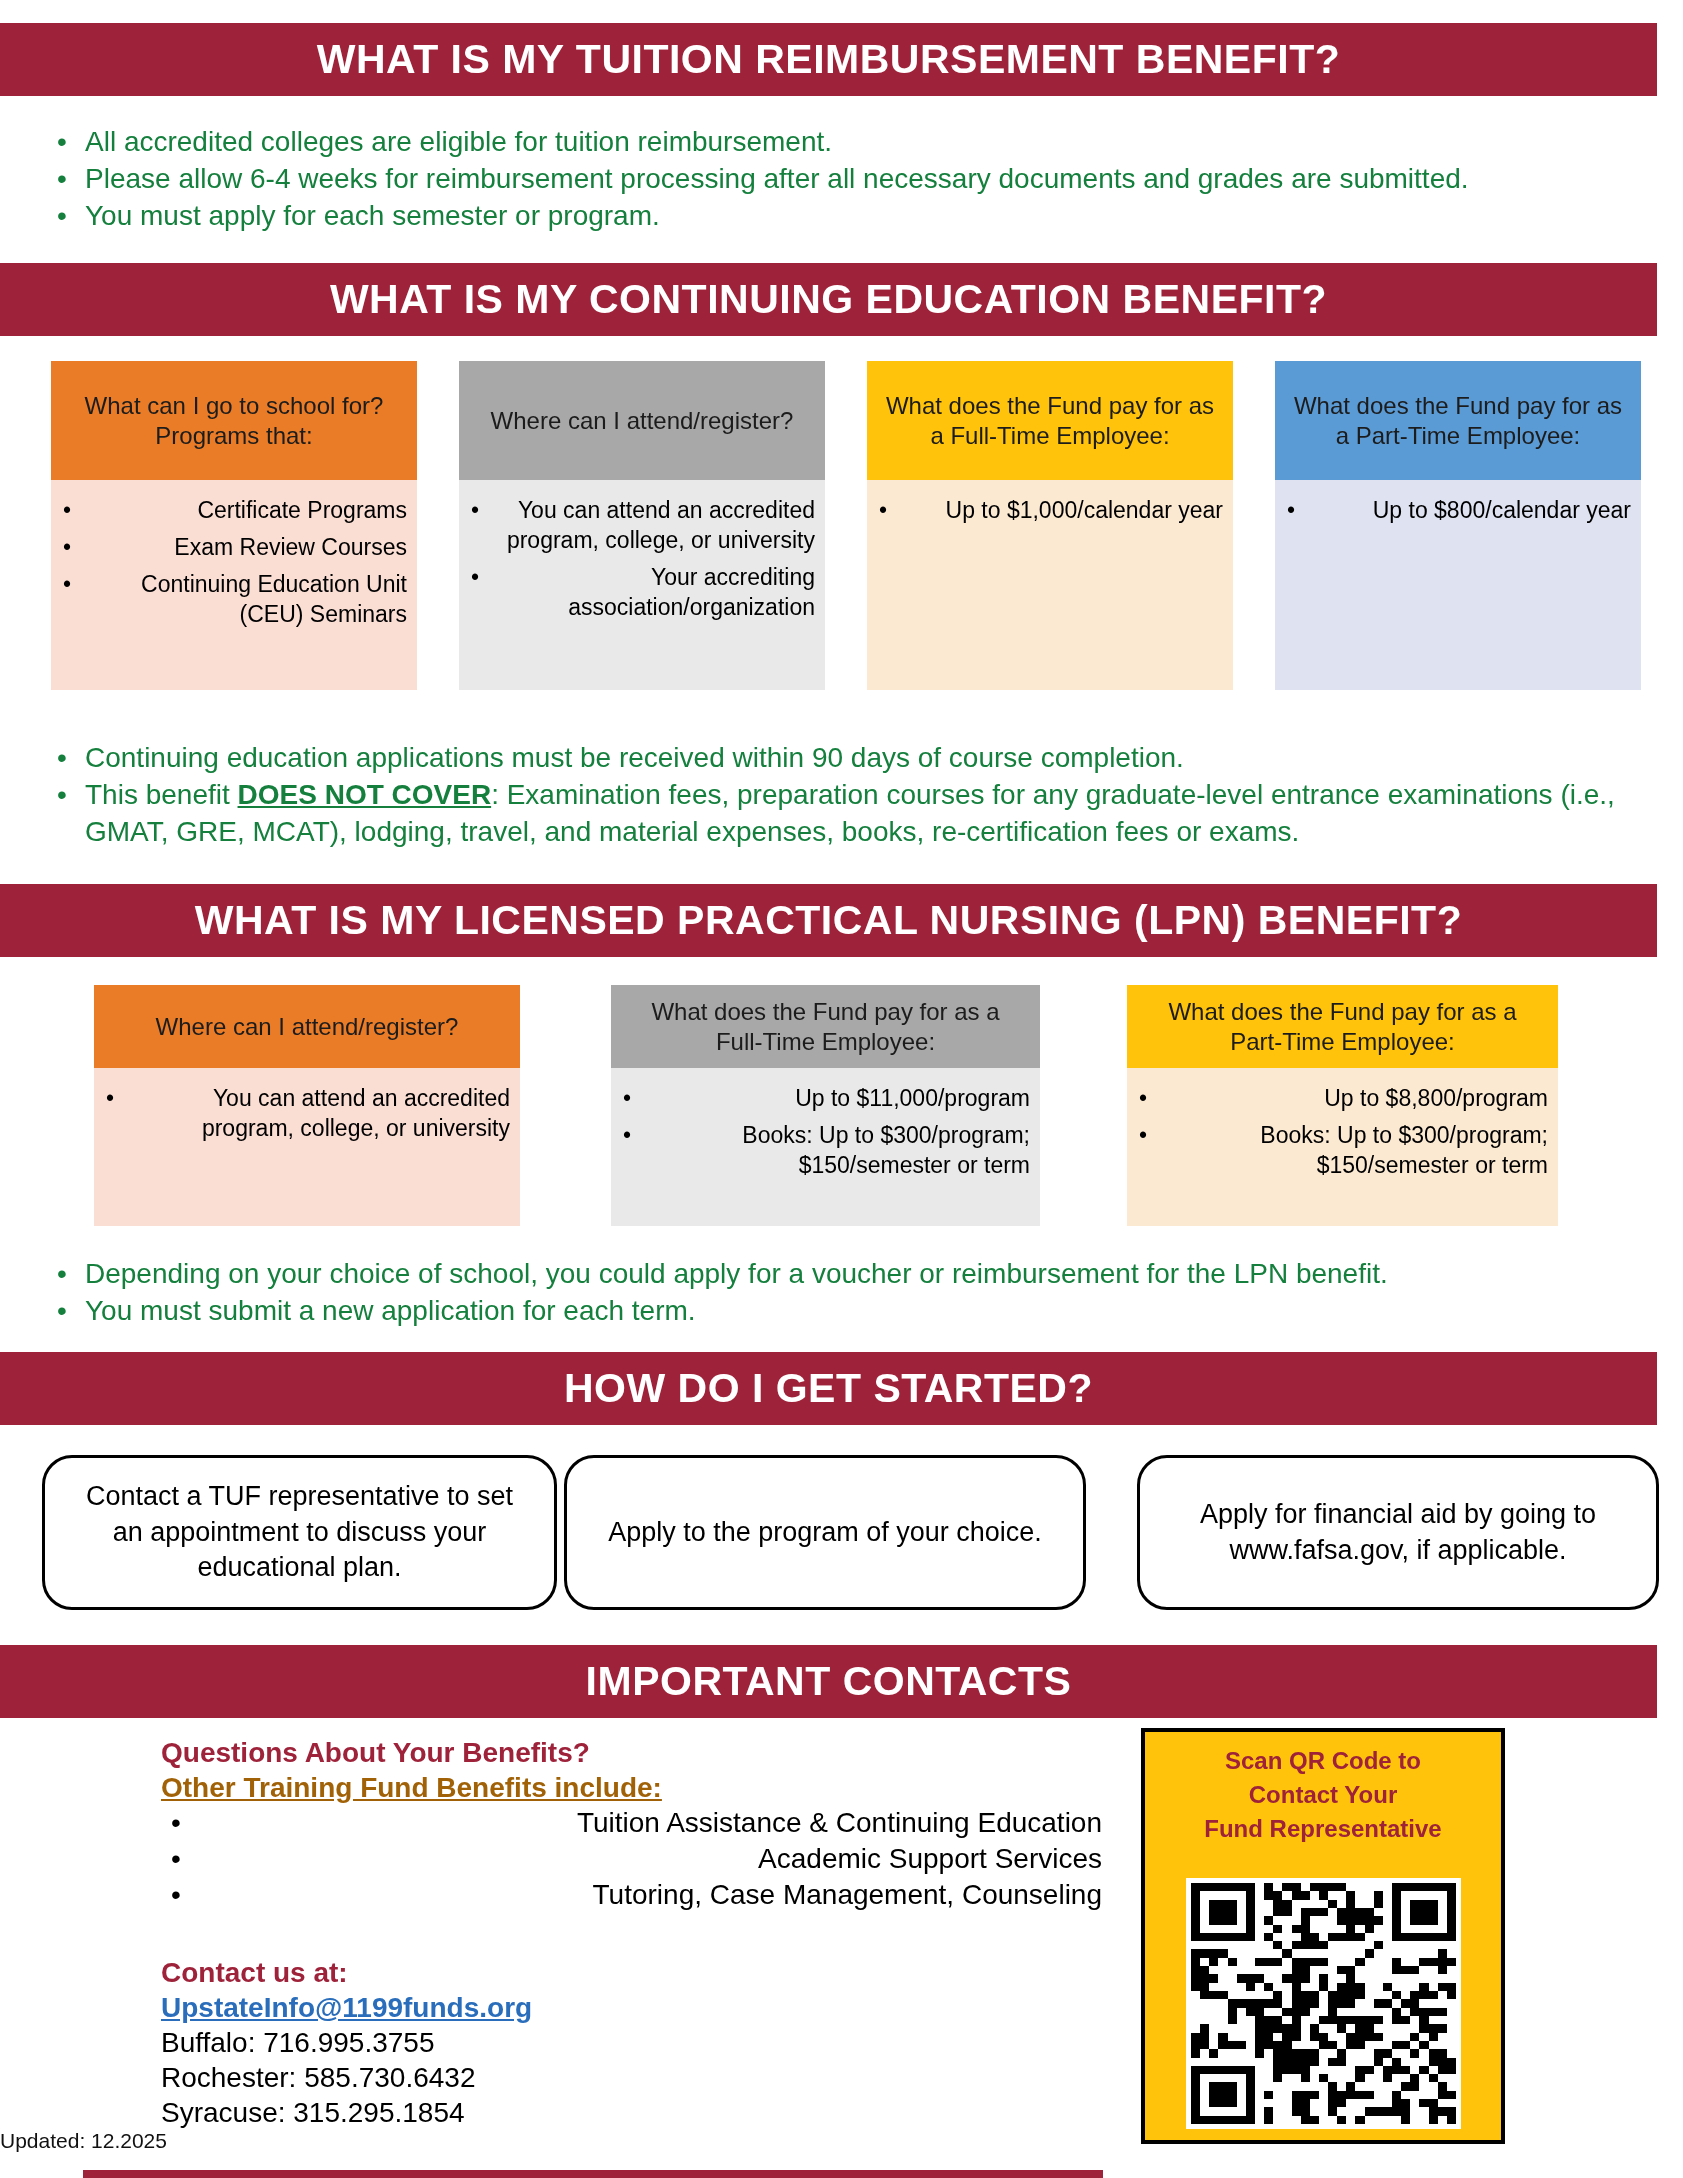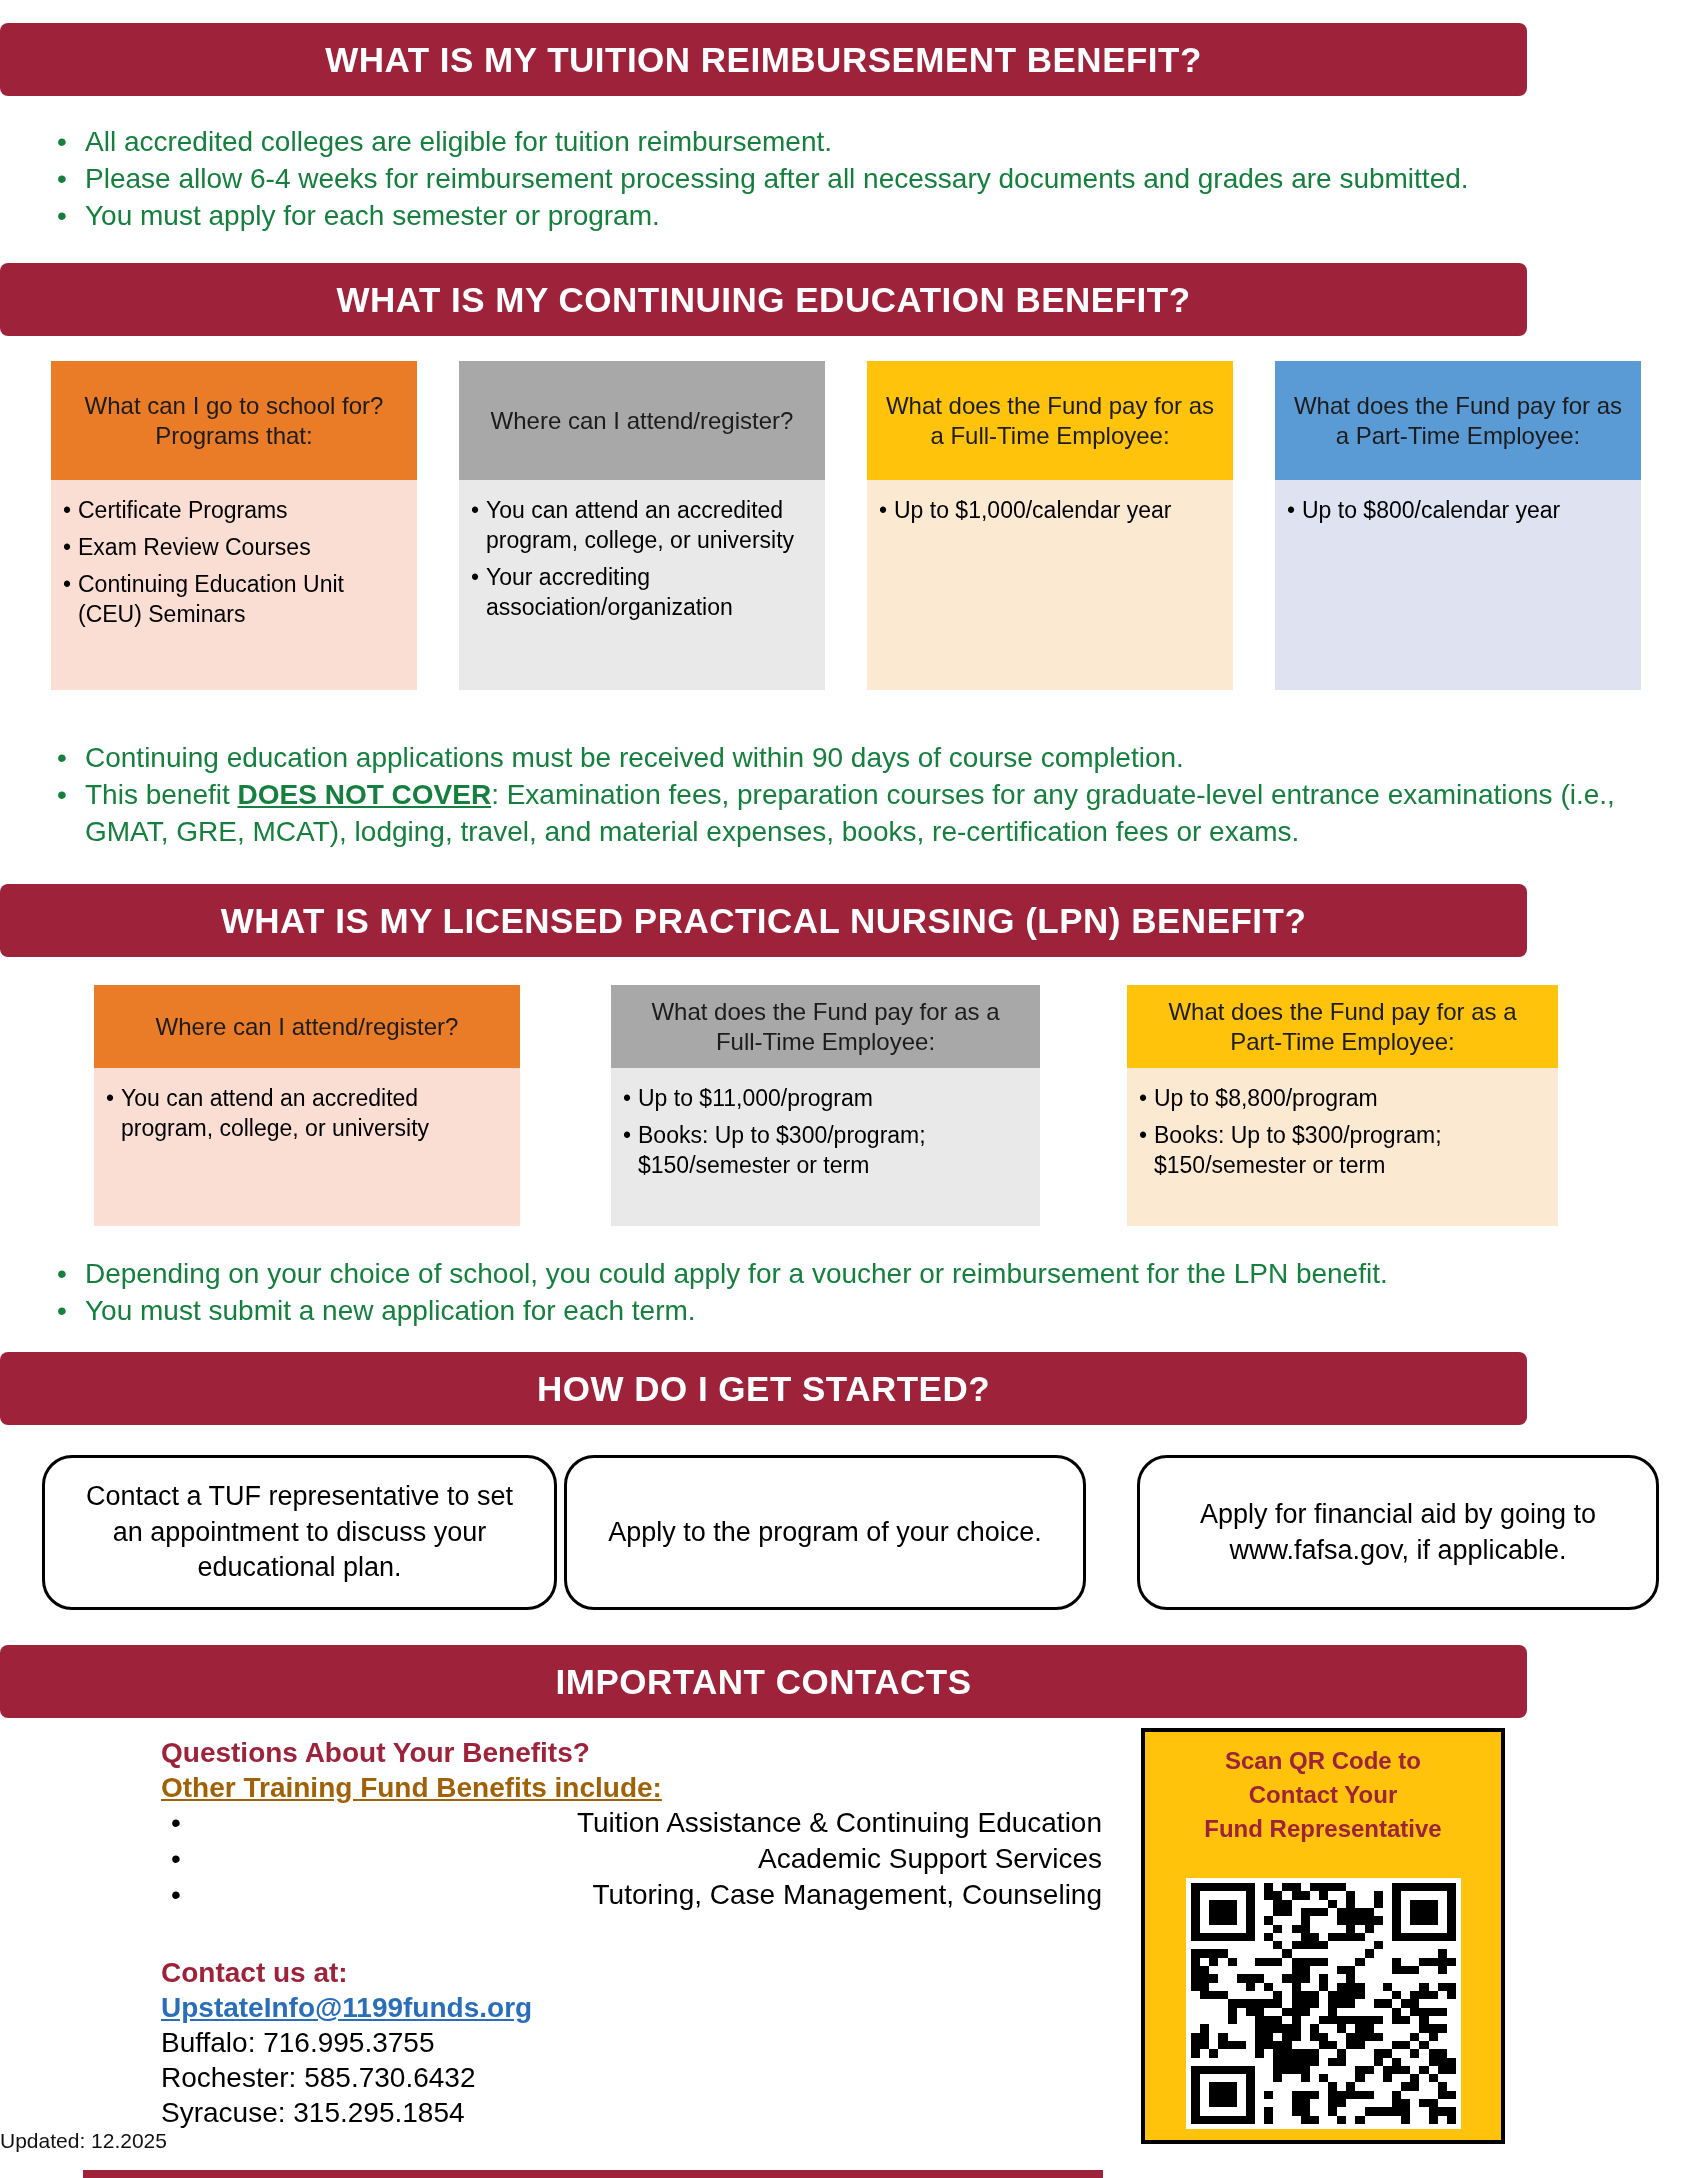--- a/index.html
+++ b/index.html
@@ -11,34 +11,34 @@
     --gold:#FFC30B;
     --cream:#FCE9D2;
     --blue:#5B9BD5;
     --bluelt:#DEE2F1;
     --link:#2A6EBB;
   }
   *{margin:0;padding:0;box-sizing:border-box;}
   body{background:#fff;font-family:"Liberation Sans", sans-serif;color:#000;}
   #page{position:relative;width:1683px;height:2178px;background:#ffffff;overflow:hidden;}
 
-  .bar{position:absolute;left:0;width:1527px;height:73px;background:var(--maroon);
+  .bar{position:absolute;left:0;width:1657px;height:73px;background:var(--maroon);
        color:#fff;display:flex;align-items:center;justify-content:center;
-       font-weight:bold;font-size:35px;letter-spacing:0.5px;border-radius:8px;}
+       font-weight:bold;font-size:41px;letter-spacing:0.5px;}
 
   .blist{position:absolute;font-size:28px;color:#15803d;}
   .bullet{position:relative;padding-left:40px;line-height:37px;}
   .bullet::before{content:"\2022";position:absolute;left:12px;top:0;}
   .emph{font-weight:bold;text-decoration:underline;}
 
   .ibox{position:absolute;display:flex;flex-direction:column;}
   .ibox .hd{display:flex;align-items:center;justify-content:center;text-align:center;
             font-size:24px;line-height:1.25;padding:4px 16px;color:#1c1c1c;}
   .ibox .bd{flex:1;font-size:23px;line-height:1.3;padding:16px 10px 8px 12px;color:#000;}
-  .bx{position:relative;padding-left:15px;margin-bottom:7px;}
+  .bx{position:relative;padding-left:15px;margin-bottom:7px;text-align:right;}
   .bx::before{content:"\2022";position:absolute;left:0;top:0;}
 
   .t-orange .hd{background:var(--orange);}
   .t-orange .bd{background:var(--pink);}
   .t-gray .hd{background:var(--gray);}
   .t-gray .bd{background:var(--graylt);}
   .t-gold .hd{background:var(--gold);}
   .t-gold .bd{background:var(--cream);}
   .t-blue .hd{background:var(--blue);}
   .t-blue .bd{background:var(--bluelt);}

